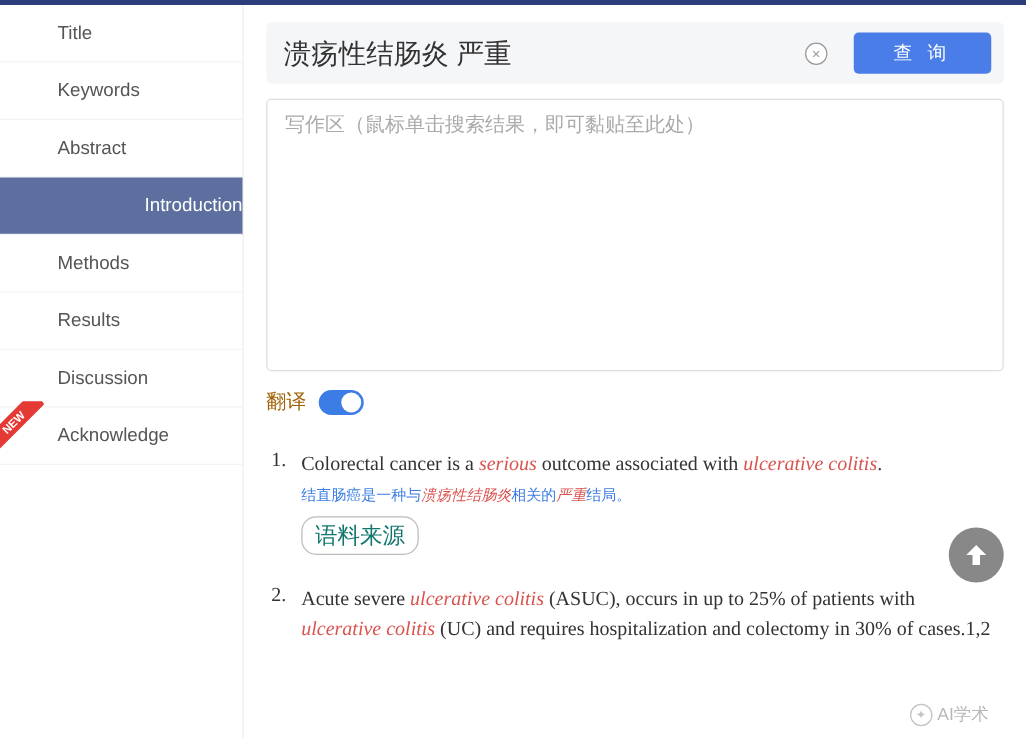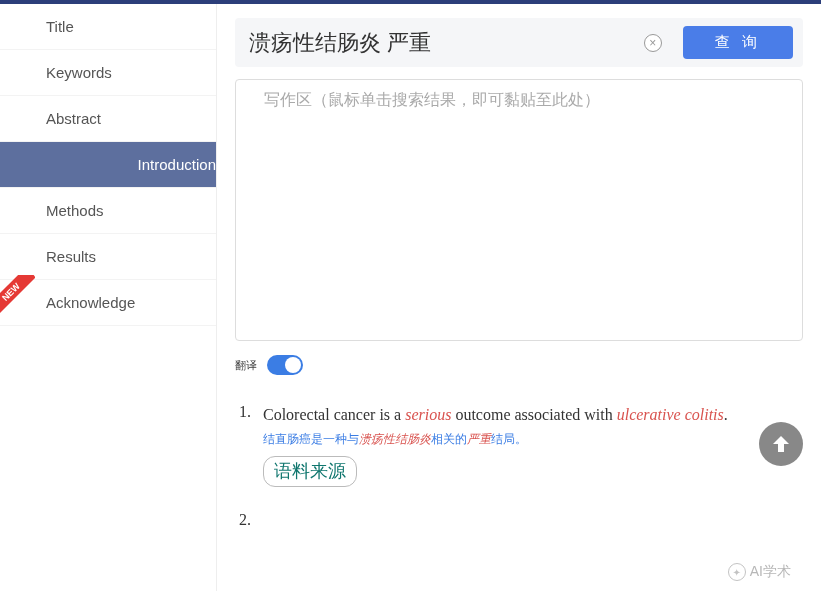--- a/index.html
+++ b/index.html
@@ -1,31 +1,31 @@
 <!DOCTYPE html>
 <html><head>
 <meta charset="utf-8">
 <style>
 * { box-sizing: border-box; margin: 0; padding: 0; }
 body { font-family: "Microsoft YaHei", Arial, sans-serif; font-size: 14px; color: #333; background: #fff; width: 821px; height: 591px; overflow: hidden; position: relative; }
 .top-bar { height: 4px; background: #2c3e7a; }
 .container { display: flex; height: 587px; }
-.sidebar { width: 217px; background: #fff; border-right: 1px solid #eee; }
+.sidebar { width: 195px; background: #fff; border-right: 1px solid #eee; }
 .sidebar-item { padding: 14px 0 14px 46px; color: #555; cursor: pointer; font-size: 15px; border-bottom: 1px solid #f3f3f3; position: relative; }
 .sidebar-item.active { background: #5d6f9e; color: #fff; text-align: right; }
 .new-tag { position: absolute; left: -5px; top: -5px; width: 40px; height: 40px; overflow: hidden; pointer-events: none; }
 .new-tag span { position: absolute; display: block; width: 56px; padding: 2px 0; background: #e53935; color: #fff; font-size: 9px; font-weight: bold; text-align: center; transform: rotate(-45deg); top: 10px; left: -12px; }
 .main { flex: 1; padding: 14px 18px 0 18px; position: relative; overflow: hidden; }
 .search-row { display: flex; align-items: center; gap: 21px; background: #f5f6f8; padding: 8px 10px; border-radius: 4px; }
 .search-input { flex: 1; border: none; background: transparent; font-size: 22px; color: #333; outline: none; padding: 2px 4px; }
 .clear-btn { width: 18px; height: 18px; border: 1px solid #999; border-radius: 50%; display: flex; align-items: center; justify-content: center; color: #999; font-size: 12px; cursor: pointer; background: #fff; }
 .query-btn { background: #4a7de8; color: #fff; border: none; padding: 7px 32px; border-radius: 4px; font-size: 15px; cursor: pointer; letter-spacing: 4px; }
-.write-area { margin-top: 12px; border: 1px solid #ddd; border-radius: 4px; height: 262px; padding: 10px 28px; color: #aaa; font-size: 16px; }
+.write-area { margin-top: 12px; border: 1px solid #ddd; border-radius: 4px; height: 218px; padding: 10px 14px; color: #aaa; font-size: 16px; }
 .translate-row { margin-top: 14px; display: flex; align-items: center; gap: 10px; }
-.translate-label { color: #404040; font-size: 11px; }
+.translate-label { color: #a16207; font-size: 16px; }
 .toggle { width: 36px; height: 20px; background: #3b7de4; border-radius: 10px; position: relative; cursor: pointer; }
 .toggle-knob { position: absolute; right: 2px; top: 2px; width: 16px; height: 16px; background: #fff; border-radius: 50%; }
 .results { margin-top: 28px; padding-left: 4px; padding-right: 10px; }
 .result-item { display: flex; margin-bottom: 24px; font-family: Georgia, 'Times New Roman', serif; font-size: 16px; color: #333; }
 .result-num { width: 24px; flex-shrink: 0; }
 .result-body { flex: 1; line-height: 1.5; }
 .en { margin-bottom: 4px; }
 .hl-red { color: #d9534f; font-style: italic; }
 .zh { color: #3b7de4; font-size: 12px; font-family: "Microsoft YaHei", Arial, sans-serif; line-height: 1.4; }
 .zh .hl-red { font-style: italic; }
@@ -40,20 +40,21 @@
 
 <div class="top-bar"></div>
 <div class="container">
   <div class="sidebar">
     <div class="sidebar-item">Title</div>
     <div class="sidebar-item">Keywords</div>
     <div class="sidebar-item">Abstract</div>
     <div class="sidebar-item active">Introduction</div>
     <div class="sidebar-item">Methods</div>
     <div class="sidebar-item">Results</div>
+    <div class="sidebar-item">Discussion</div>
     <div class="sidebar-item" style="position:relative;">
       <span>Acknowledge</span>
       <div class="new-tag">
           <span>NEW</span>
         </div>
     </div>
   </div>
 
   <div class="main">
     <div class="search-row">
@@ -77,20 +78,21 @@
         <div class="result-body">
           <div class="en"><span>Colorectal cancer is a </span><span class="hl-red">serious</span><span> outcome associated with </span><span class="hl-red">ulcerative colitis</span><span>.</span></div>
           <div class="zh"><span>结直肠癌是一种与</span><span class="hl-red">溃疡性结肠炎</span><span>相关的</span><span class="hl-red">严重</span><span>结局。</span></div>
           <span class="source-btn">语料来源</span>
         </div>
       </div>
 
       <div class="result-item">
         <div class="result-num">2.</div>
         <div class="result-body">
+          <div class="en"><span>Acute severe </span><span class="hl-red">ulcerative colitis</span><span> (ASUC), occurs in up to 25% of patients with </span><span class="hl-red">ulcerative colitis</span><span> (UC) and requires hospitalization and colectomy in 30% of cases.1,2</span></div>
         </div>
       </div>
     </div>
 
     <div class="scroll-top">
       <svg width="24" height="24" viewBox="0 0 24 24">
           <path d="M12 4l-8 8h5v8h6v-8h5z"></path>
         </svg>
     </div>
 

